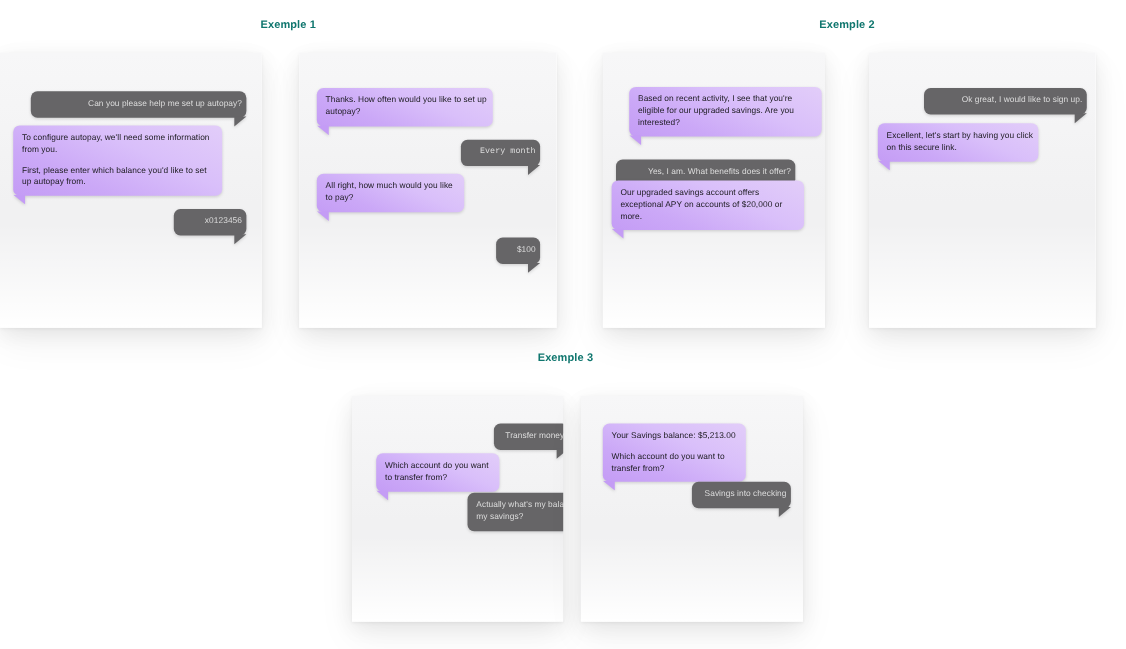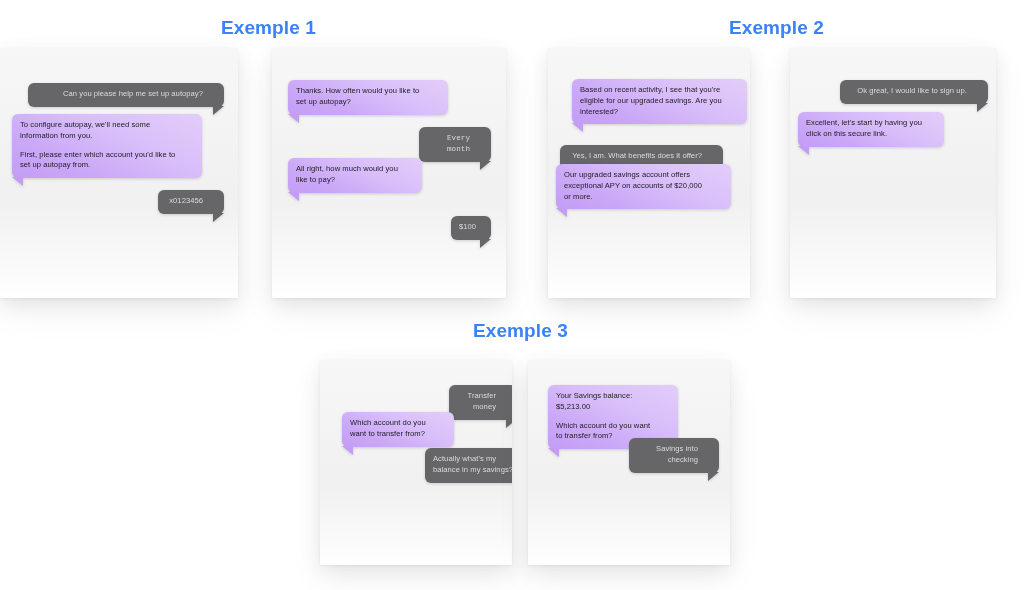--- a/index.html
+++ b/index.html
@@ -10,23 +10,23 @@
   body {
     width: 1024px;
     height: 590px;
     position: relative;
     font-family: "Liberation Sans", "DejaVu Sans", sans-serif;
     overflow: hidden;
   }
 
   .example-title {
     position: absolute;
-    font-size: 19px;
+    font-size: 10px;
     font-weight: bold;
-    color: #3b82f6;
+    color: #0f766e;
     letter-spacing: 0.1px;
     white-space: nowrap;
     text-align: center;
   }
 
   
   .panel {
     position: absolute;
     background:
       linear-gradient(180deg,
@@ -45,21 +45,21 @@
     position: relative;
     width: 100%;
     height: 100%;
   }
 
   
   .bubble {
     position: absolute;
     box-sizing: border-box;
     border-radius: 6px;
-    padding: 6px 21px 7px 8px;
+    padding: 6px 4px 7px 8px;
     font-size: 7.6px;
     line-height: 1.42;
     letter-spacing: 0.05px;
     filter: drop-shadow(0 1px 1.4px rgba(0,0,0,0.16));
   }
   .bubble p {
     margin: 0;
   }
   .bubble p + p {
     margin-top: 8px;
@@ -111,21 +111,21 @@
 
 <div id="root">
     <div class="example-title" style="left: 221px; top: 17px; width: 82px;">Exemple 1</div>
     <div class="panel" style="left: 0px; top: 48px; width: 238px; height: 250px;">
       <div class="panel-inner">
         <div class="bubble user" style="left: 28px; top: 35px; width: 196px;">
           <p>Can you please help me set up autopay?</p>
         </div>
         <div class="bubble agent" style="left: 12px; top: 66px; width: 190px;">
           <p>To configure autopay, we'll need some information from you.</p>
-          <p>First, please enter which account you'd like to set up autopay from.</p>
+          <p>First, please enter which balance you'd like to set up autopay from.</p>
         </div>
         <div class="bubble user" style="left: 158px; top: 142px; width: 66px;">
           <p>x0123456</p>
         </div>
       </div>
     </div>
     <div class="panel" style="left: 272px; top: 48px; width: 234px; height: 250px;">
       <div class="panel-inner">
         <div class="bubble agent" style="left: 16px; top: 32px; width: 160px;">
           <p>Thanks. How often would you like to set up autopay?</p>

